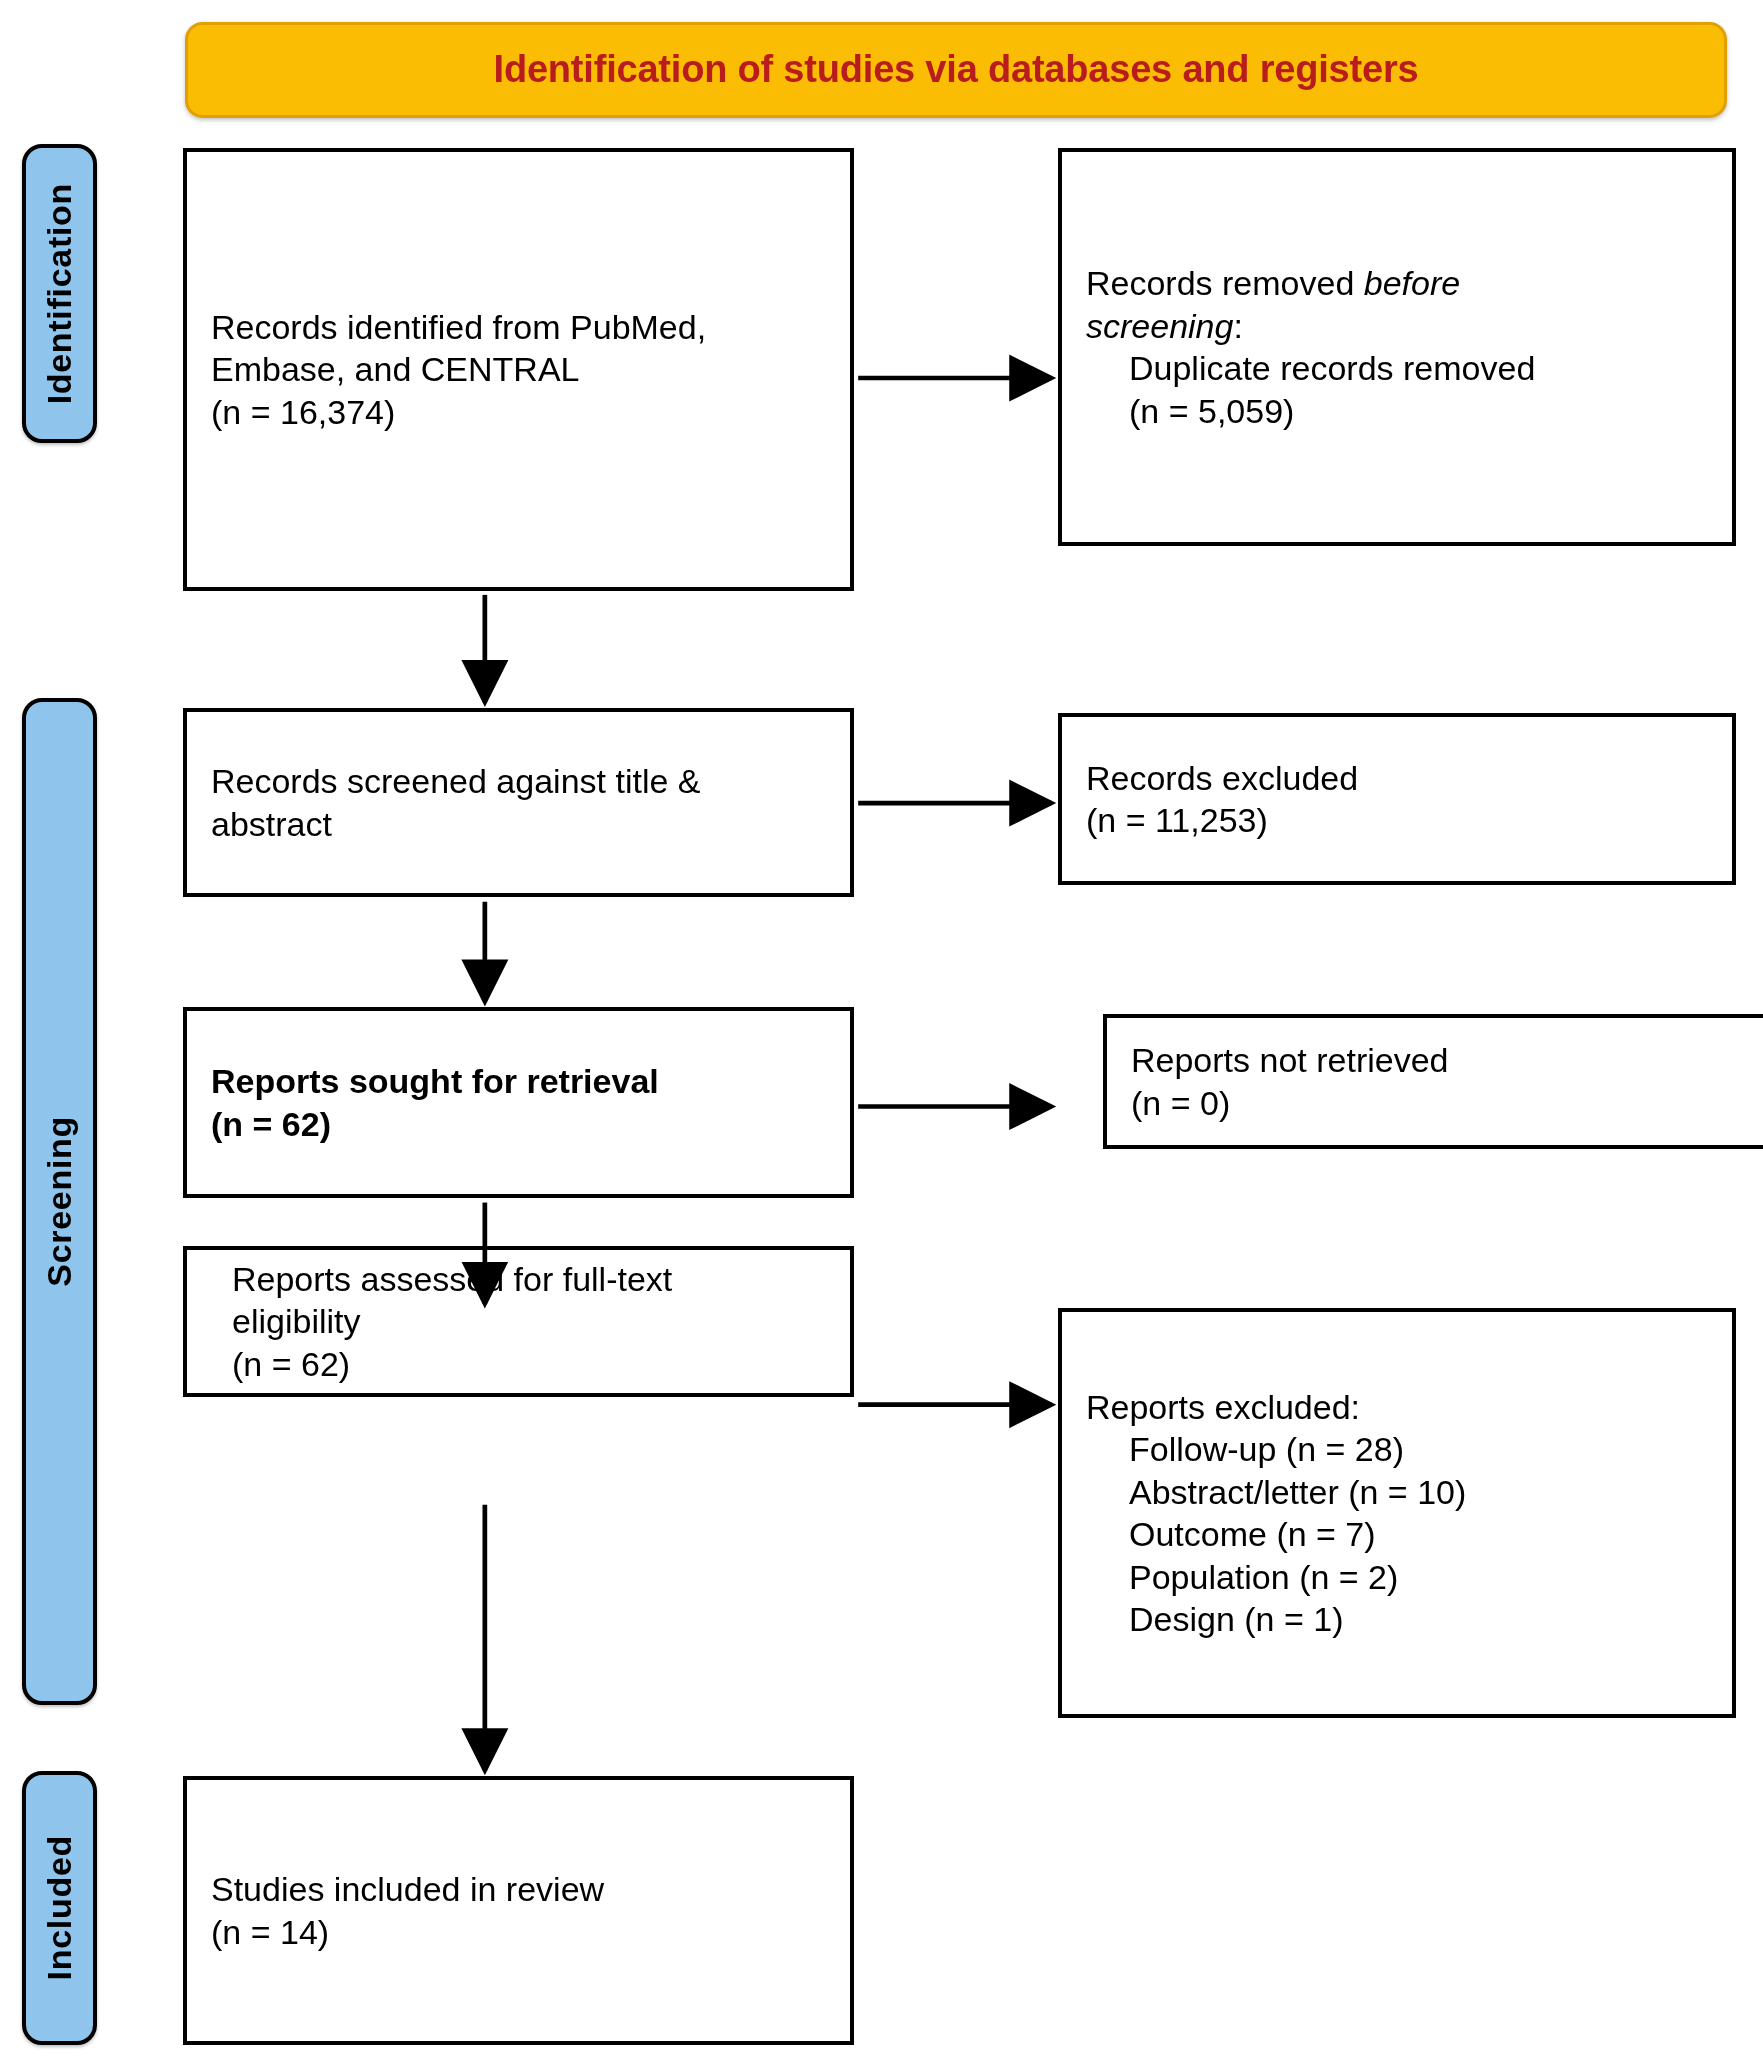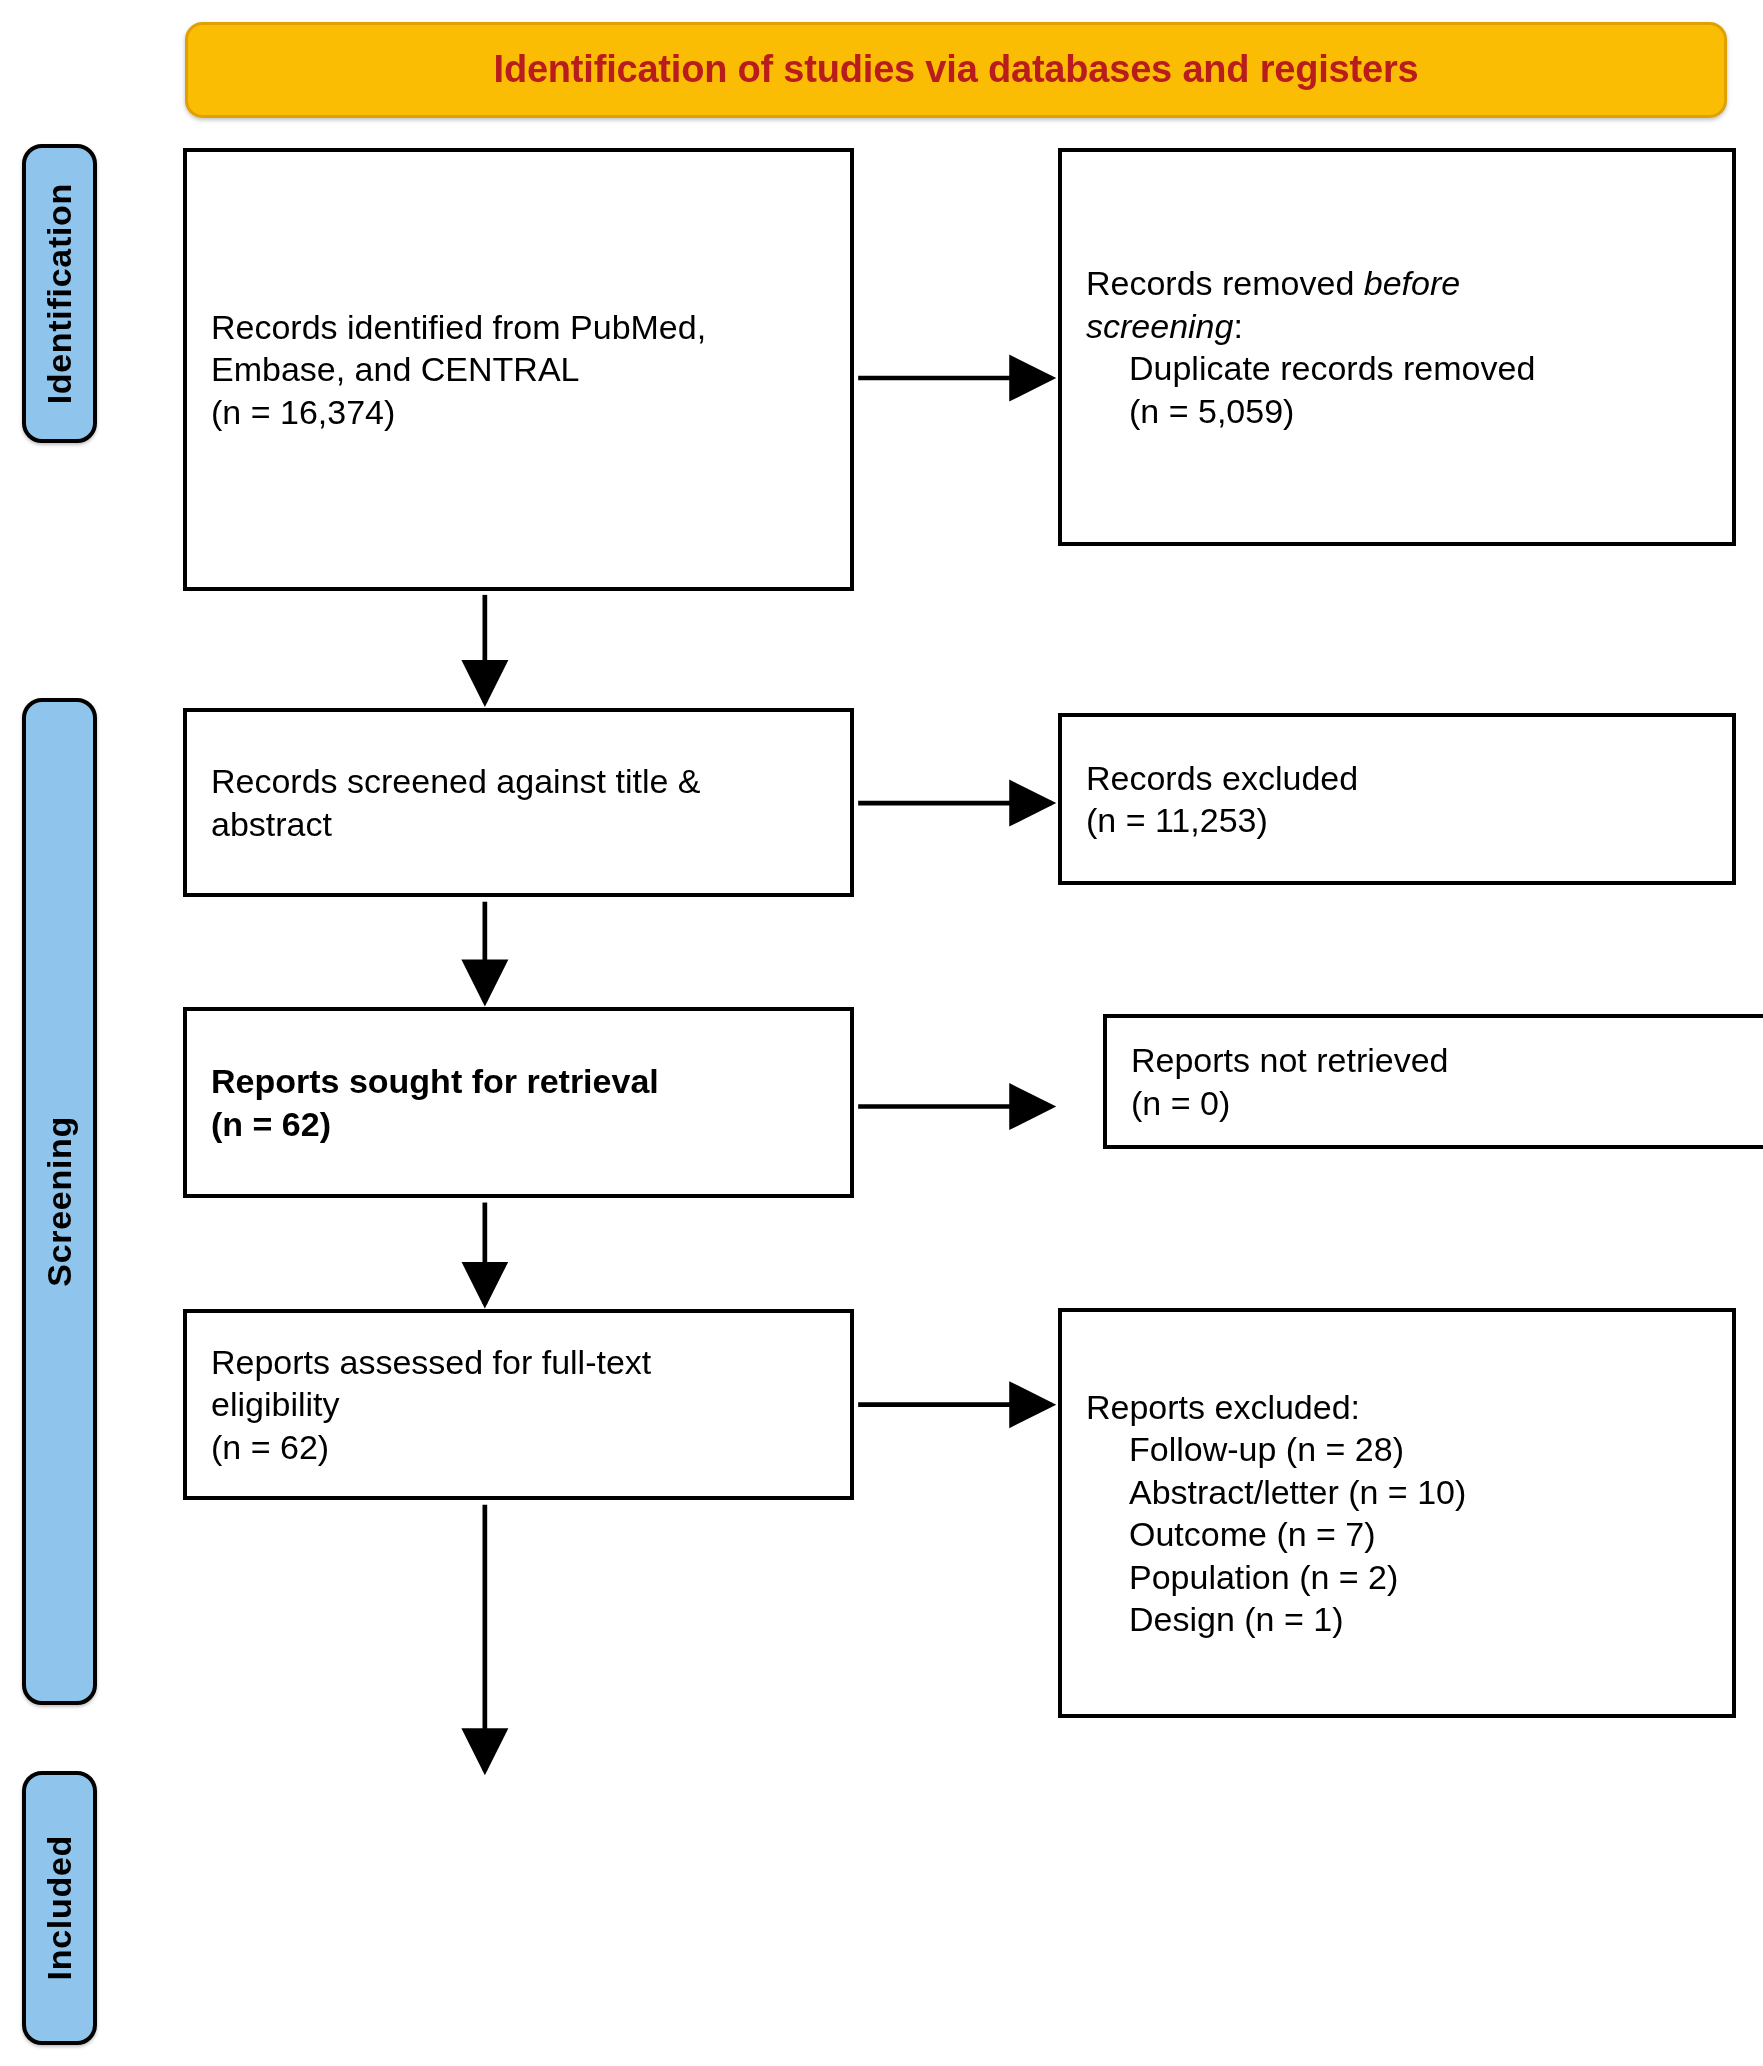--- a/index.html
+++ b/index.html
@@ -160,39 +160,45 @@
     </div>
   </div>
 
   <div class="flow-box" style="left:1058px; top:1014px; width:678px; height:135px;margin-left:45px;">
     <div class="flow-box-inner">
       <div class="flow-line">Reports not retrieved</div>
       <div class="flow-line">(n = 0)</div>
     </div>
   </div>
 
-  <div class="flow-box" style="left:183px; top:1309px; width:671px; height:191px;">
+  <div class="flow-box" style="left:183px; top:1246px; width:671px; height:151px;padding-left:21px;">
     <div class="flow-box-inner">
       <div class="flow-line">Reports assessed for full-text</div>
       <div class="flow-line">eligibility</div>
       <div class="flow-line">(n = 62)</div>
     </div>
   </div>
 
   <div class="flow-box" style="left:1058px; top:1308px; width:678px; height:410px;">
     <div class="flow-box-inner">
       <div class="flow-line">Reports excluded:</div>
       <div class="flow-line indent">Follow-up (n = 28)</div>
       <div class="flow-line indent">Abstract/letter (n = 10)</div>
       <div class="flow-line indent">Outcome (n = 7)</div>
       <div class="flow-line indent">Population (n = 2)</div>
       <div class="flow-line indent">Design (n = 1)</div>
     </div>
   </div>
 
+  <div class="flow-box" style="left:183px; top:1776px; width:671px; height:269px;">
+    <div class="flow-box-inner">
+      <div class="flow-line">Studies included in review</div>
+      <div class="flow-line">(n = 14)</div>
+    </div>
+  </div>
 
   <svg id="connectors" viewBox="0 0 2627 3077" xmlns="http://www.w3.org/2000/svg">
     <defs>
       <marker id="arrowR" markerWidth="11" markerHeight="11" refX="9" refY="5.5" orient="auto" markerUnits="strokeWidth">
         <path d="M0,0.5 L10,5.5 L0,10.5 z" fill="#000000"></path>
       </marker>
       <marker id="arrowD" markerWidth="11" markerHeight="11" refX="9" refY="5.5" orient="auto" markerUnits="strokeWidth">
         <path d="M0,0.5 L10,5.5 L0,10.5 z" fill="#000000"></path>
       </marker>
     </defs>

